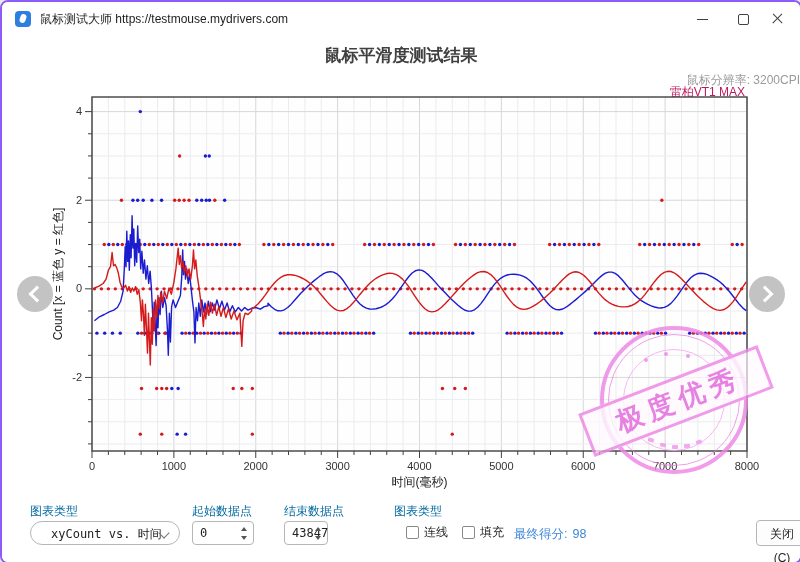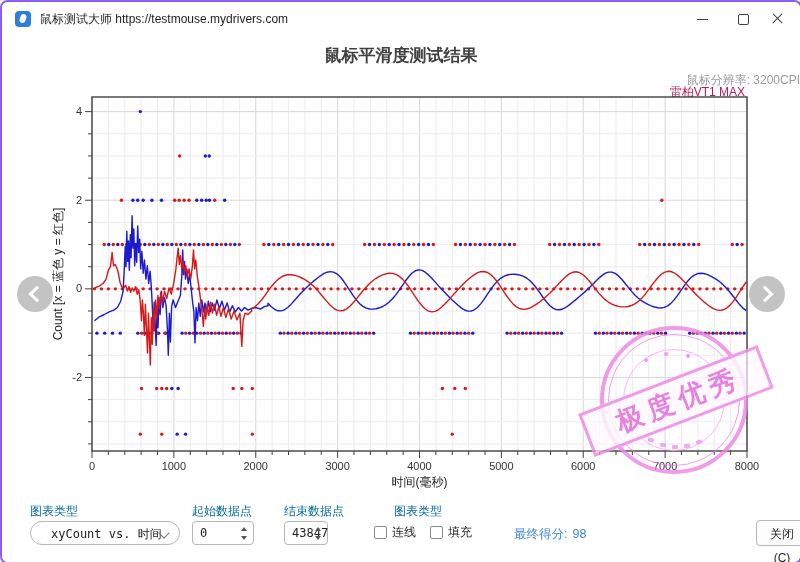--- a/index.html
+++ b/index.html
@@ -631,21 +631,21 @@
           <div>
             <span class="tri-up"></span>
           </div>
           <div>
             <span class="tri-dn"></span>
           </div>
         </span>
     </div>
 
     <span class="grp-label" style="left:392px;top:5px;">图表类型</span>
-    <div class="cb-row" style="left:372px;top:26px;">
+    <div class="cb-row" style="left:404px;top:26px;">
       <span class="cb-item">
         <span class="cb"></span>
         <span>连线</span>
       </span>
       <span class="cb-item">
         <span class="cb"></span>
         <span>填充</span>
       </span>
     </div>
 

